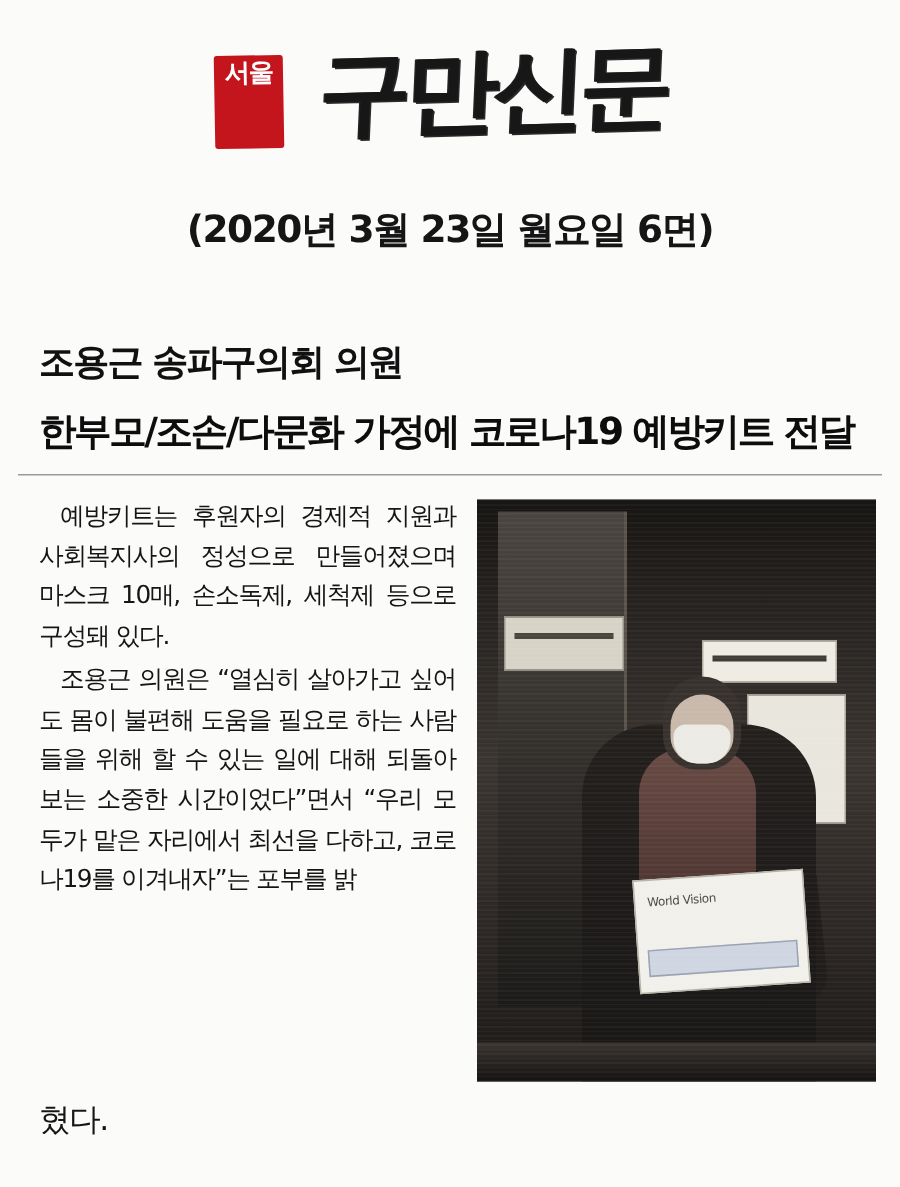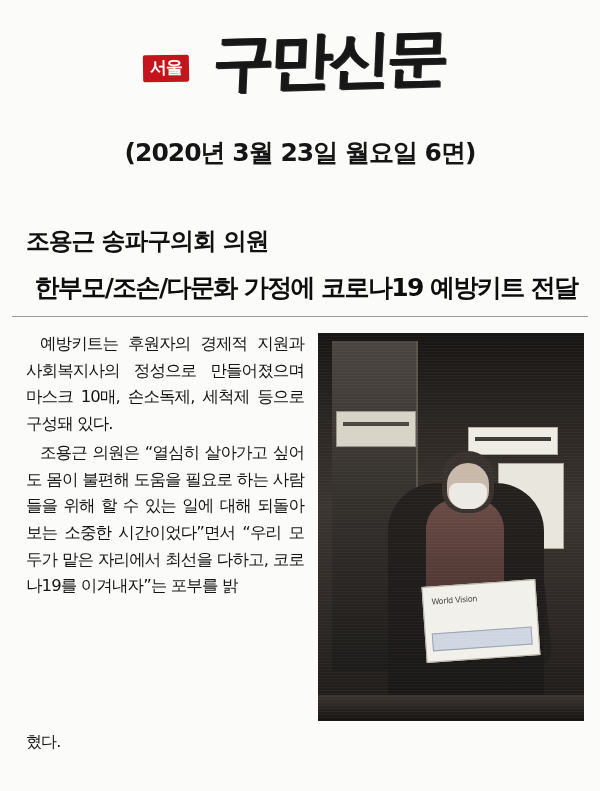--- a/index.html
+++ b/index.html
@@ -26,21 +26,20 @@
   .masthead {
     position: relative;
     height: 120px;
     display: flex;
     align-items: center;
     justify-content: center;
   }
   .masthead-inner {
     position: relative;
     display: flex;
-    align-items: center;
     gap: 24px;
     transform: translateX(-6px);
   }
   .seoul-badge {
     background: #c4141c;
     color: #ffffff;
     font-size: 17px;
     font-weight: bold;
     padding: 4px 7px 6px 7px;
     line-height: 1;
@@ -81,21 +80,20 @@
     letter-spacing: -1.2px;
     color: #111;
     margin-bottom: 14px;
   }
   .headline {
     font-size: 25px;
     font-weight: bold;
     letter-spacing: -1.6px;
     color: #0d0d0d;
     white-space: nowrap;
-    text-align: center;
   }
   .rule {
     height: 1px;
     background: #9a9a9a;
     margin: 12px 12px 0 12px;
   }
 
   
   .content {
     position: relative;
@@ -250,21 +248,21 @@
     line-height: 1.62;
     letter-spacing: -0.9px;
     color: #151515;
     text-indent: 14px;
     text-align: justify;
   }
   .body-text p + p { margin-top: 2px; }
 
   .tail {
     clear: both;
-    font-size: 16px;
+    font-size: 21px;
     line-height: 1.62;
     letter-spacing: -0.9px;
     color: #151515;
     margin-top: 2px;
   }
 </style>
 </head>
 <body>
 
 <div class="page">

